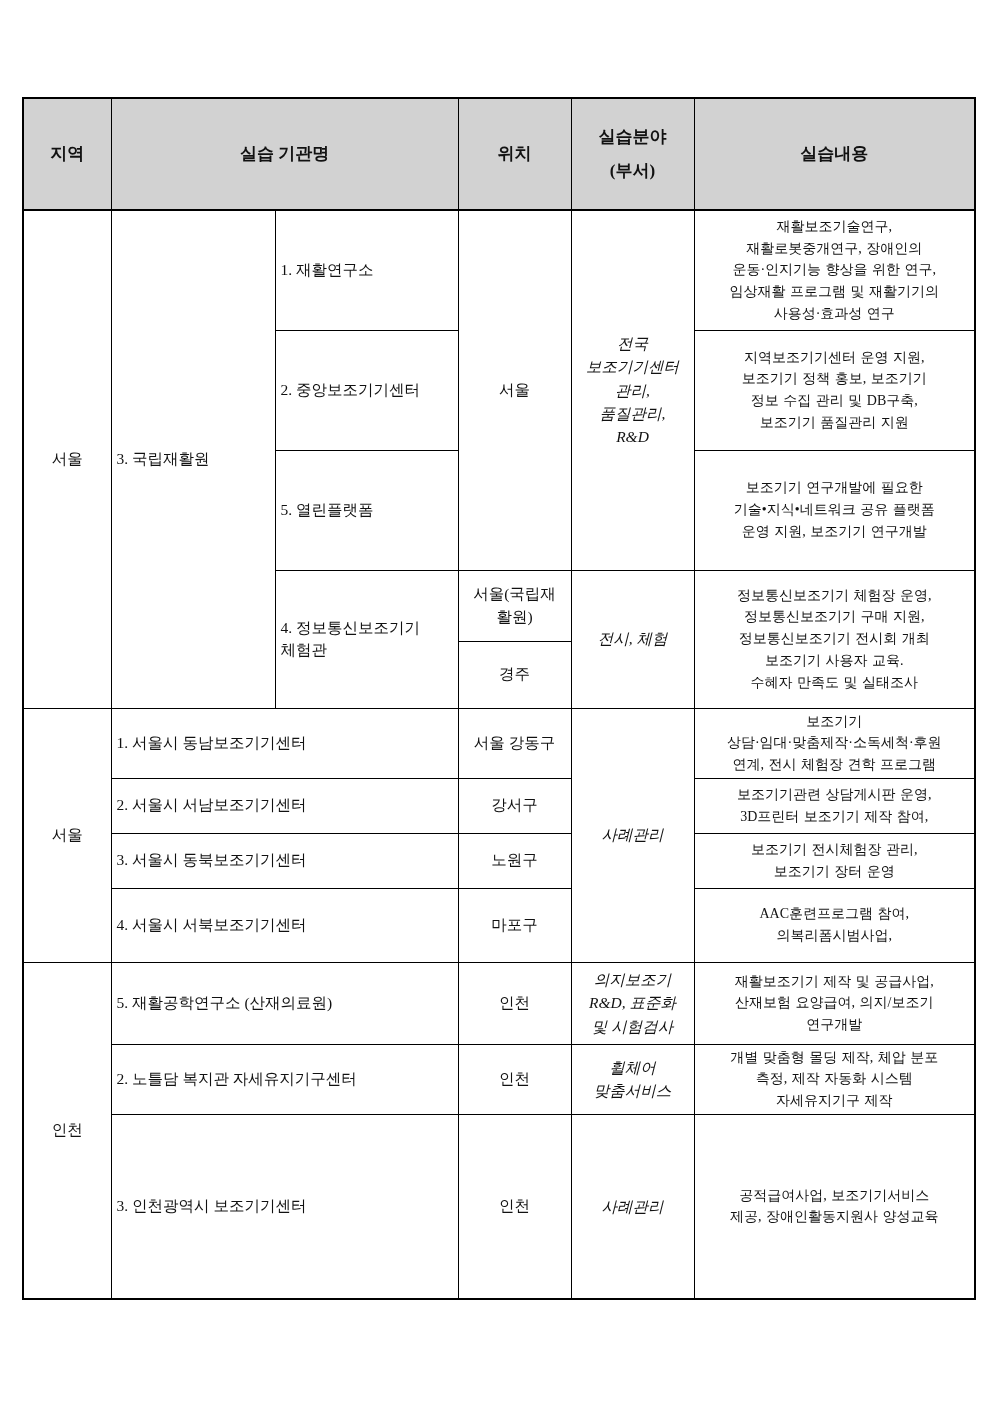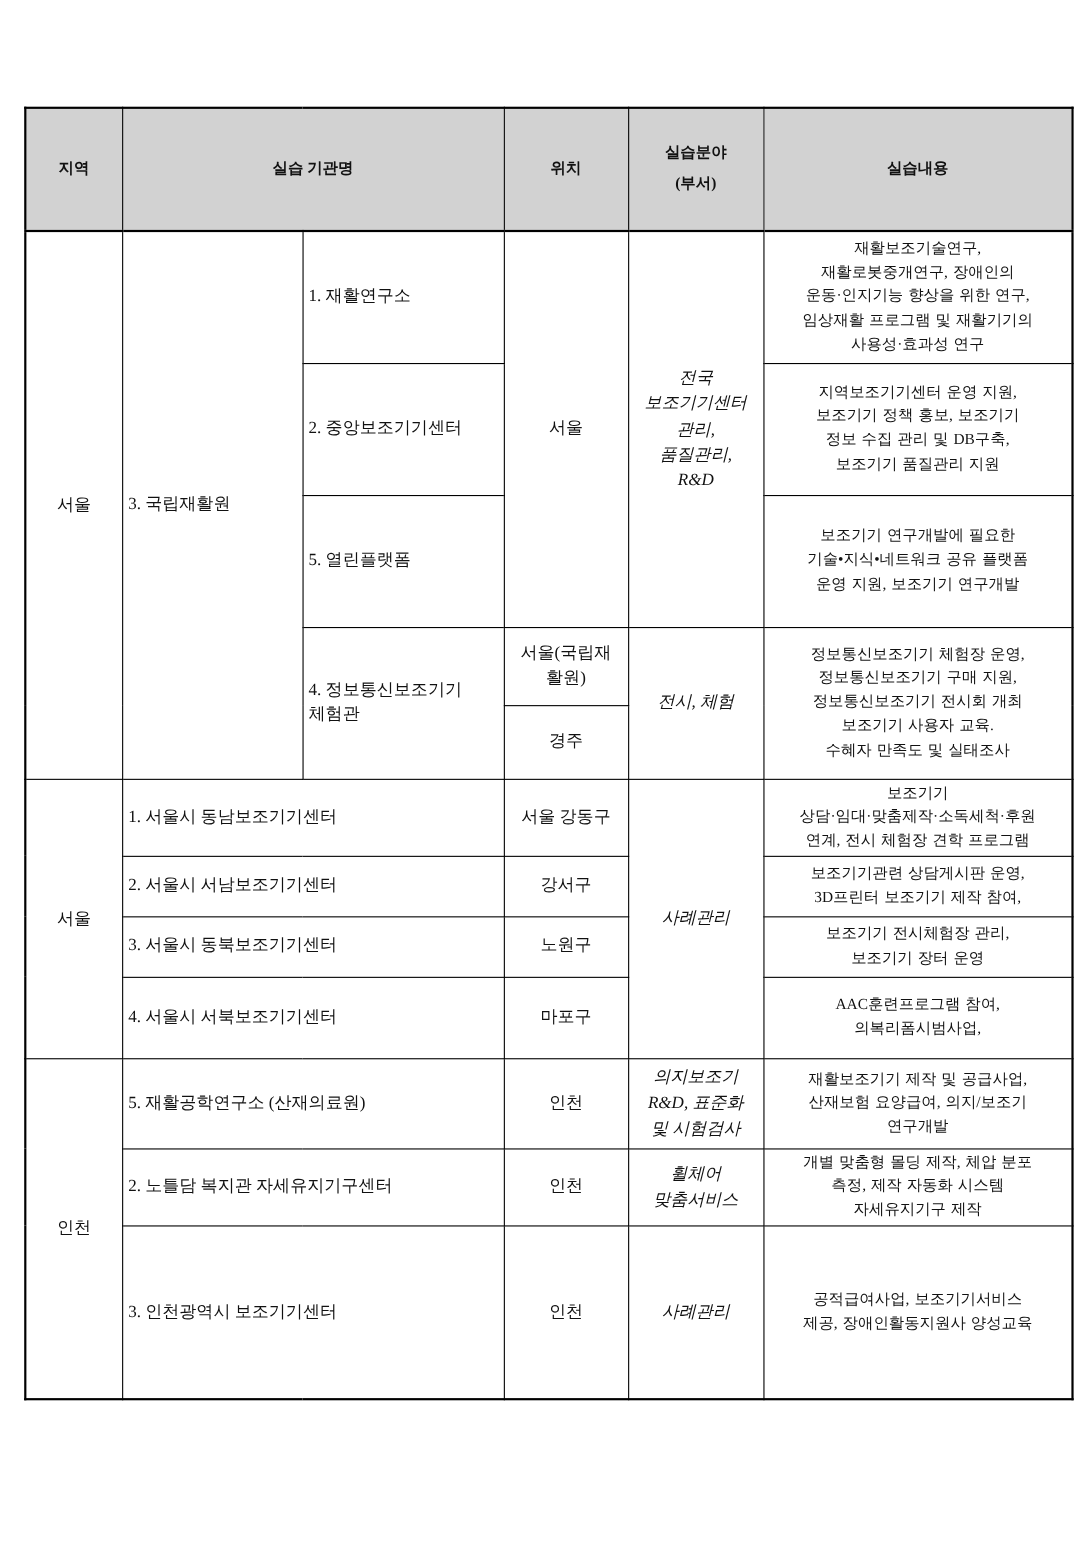--- a/index.html
+++ b/index.html
@@ -22,21 +22,21 @@
   }
   .practicum td, .practicum th {
     border: 1px solid #000000;
     vertical-align: middle;
     padding: 2px 3px;
     overflow: hidden;
   }
   .practicum th {
     background: #d2d2d2;
     font-weight: bold;
-    font-size: 14px;
+    font-size: 17px;
     text-align: center;
     white-space: pre-line;
     line-height: 2.0;
     border-bottom: 2px solid #000000;
   }
   td.org {
     text-align: left;
     font-size: 15.5px;
     white-space: pre-line;
     line-height: 1.45;
@@ -179,21 +179,21 @@
     </tr>
     <tr style="height:59px">
       <td class="org" colspan="2">2. 노틀담 복지관 자세유지기구센터</td>
       <td class="loc">인천</td>
       <td class="field">휠체어
 맞춤서비스</td>
       <td class="content">개별 맞춤형 몰딩 제작, 체압 분포
 측정, 제작 자동화 시스템
 자세유지기구 제작</td>
     </tr>
-    <tr style="height:158px">
+    <tr style="height:185px">
       <td class="org" colspan="2">3. 인천광역시 보조기기센터</td>
       <td class="loc">인천</td>
       <td class="field">사례관리</td>
       <td class="content">공적급여사업, 보조기기서비스
 제공, 장애인활동지원사 양성교육</td>
     </tr>
   </tbody>
     </table>
 </div>
 

